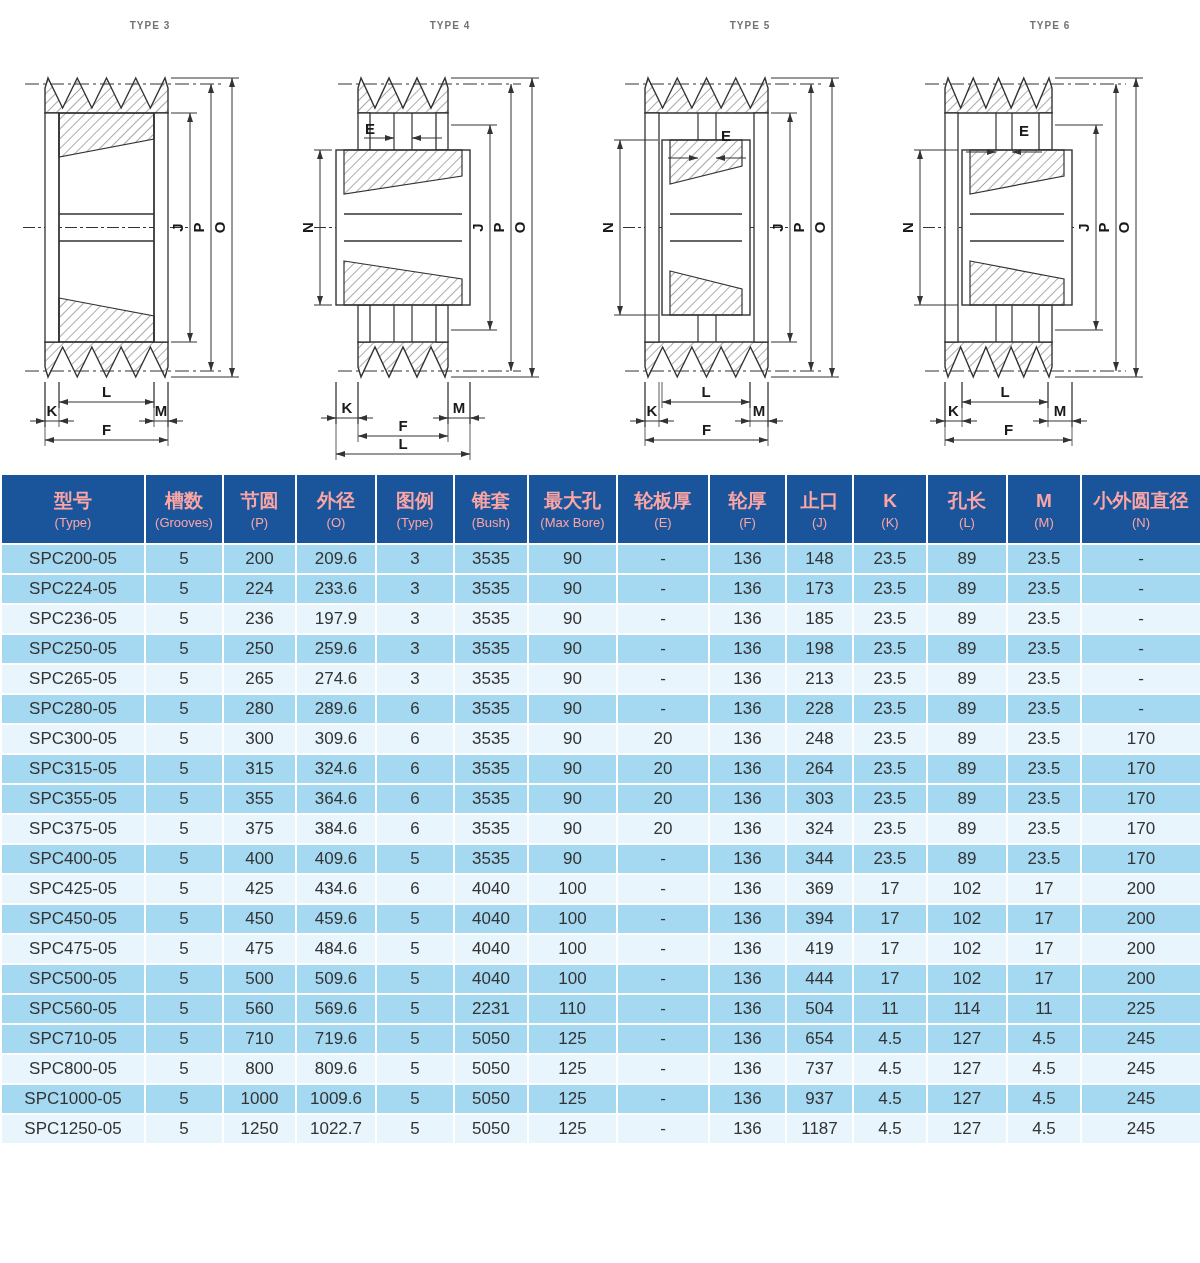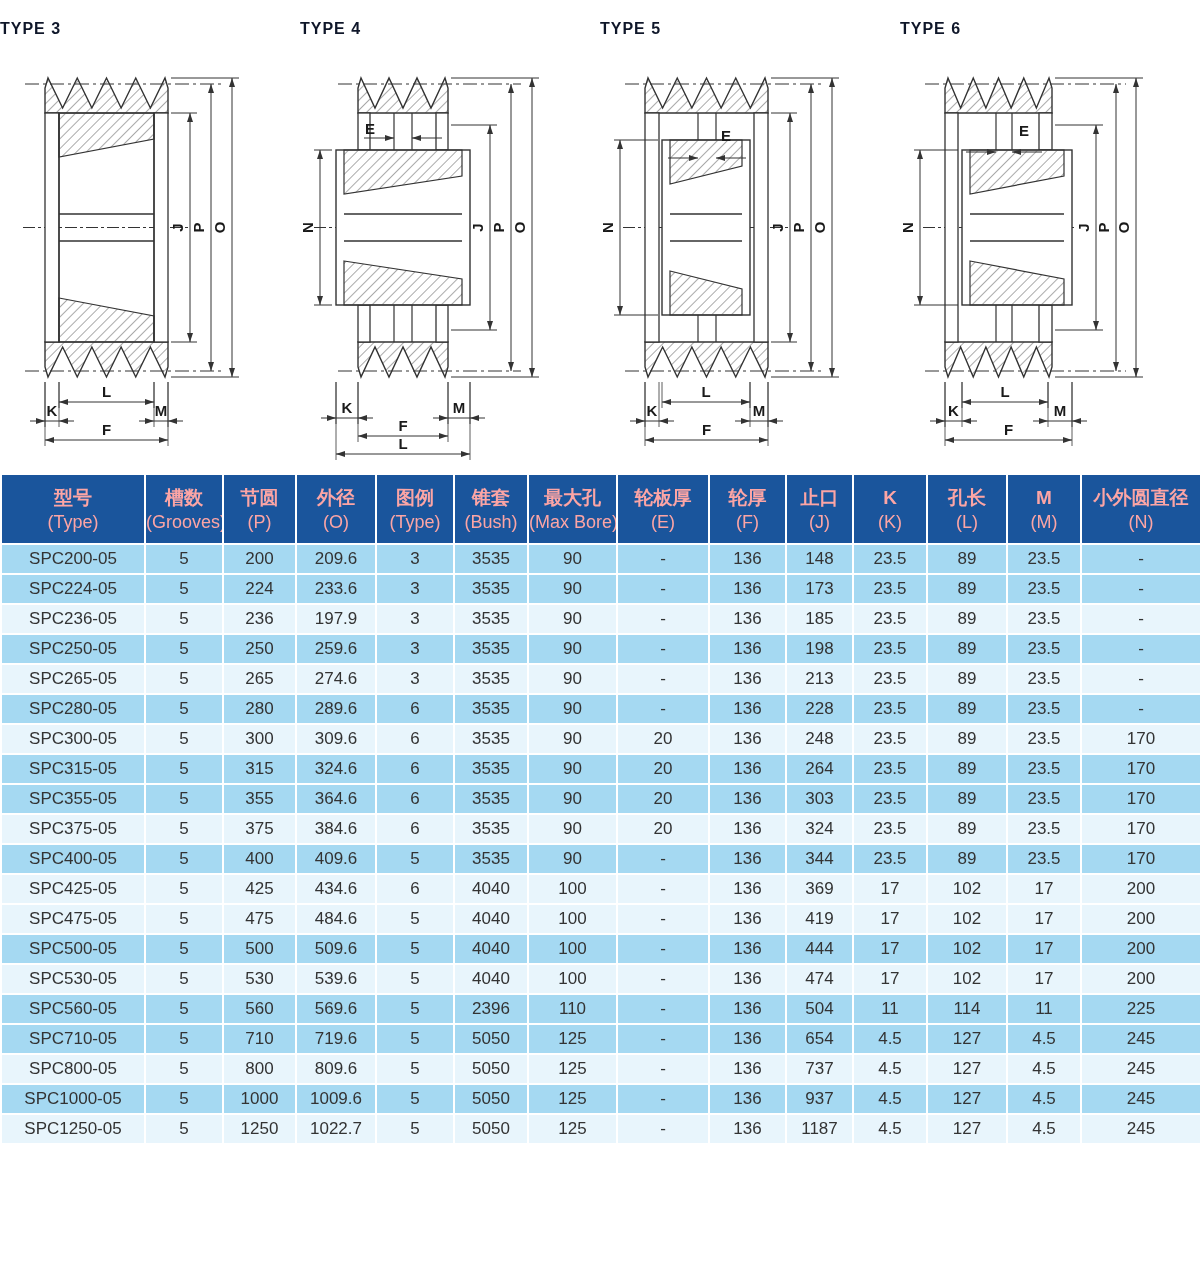--- a/index.html
+++ b/index.html
@@ -17,38 +17,38 @@
     position:relative;overflow:hidden;
   }
   .page{width:1200px;height:1263px;display:flex;flex-direction:column;}
   
   .diagrams{
     height:473px;display:grid;grid-template-columns:repeat(4,1fr);
   }
   .diagram-cell{position:relative;}
   .diagram-title{
     position:absolute;top:20px;left:0;width:100%;
-    text-align:left;font-weight:bold;font-size:16px;
-    letter-spacing:1px;color:#0f172a;
+    text-align:center;font-weight:bold;font-size:10px;
+    letter-spacing:1px;color:#737373;
   }
   .diagram-cell svg{position:absolute;top:0;left:0;}
   
   table{
     width:1200px;border-collapse:collapse;table-layout:fixed;
   }
   th,td{
     border:2px solid #fff;text-align:center;vertical-align:middle;
     overflow:hidden;white-space:nowrap;
   }
   thead th{
     background:var(--hdr-bg);color:#fca5a5;height:70px;padding:2px 0;
     font-weight:normal;
   }
   thead th .zh{font-size:19px;font-weight:bold;line-height:1.5;}
-  thead th .en{font-size:18px;line-height:1.2;}
+  thead th .en{font-size:13px;line-height:1.2;}
   tbody td{
     height:30px;font-size:17px;color:var(--txt);
   }
   tbody tr.odd td{background:var(--row-dark);}
   tbody tr.even td{background:var(--row-light);}
 </style>
 </head>
 <body>
 
 <div class="page">
@@ -616,20 +616,36 @@
           <td>4040</td>
           <td>100</td>
           <td>-</td>
           <td>136</td>
           <td>369</td>
           <td>17</td>
           <td>102</td>
           <td>17</td>
           <td>200</td>
         </tr>
+        <tr class="odd">
+          <td>SPC450-05</td>
+          <td>5</td>
+          <td>450</td>
+          <td>459.6</td>
+          <td>5</td>
+          <td>4040</td>
+          <td>100</td>
+          <td>-</td>
+          <td>136</td>
+          <td>394</td>
+          <td>17</td>
+          <td>102</td>
+          <td>17</td>
+          <td>200</td>
+        </tr>
         <tr class="even">
           <td>SPC475-05</td>
           <td>5</td>
           <td>475</td>
           <td>484.6</td>
           <td>5</td>
           <td>4040</td>
           <td>100</td>
           <td>-</td>
           <td>136</td>
@@ -648,43 +664,27 @@
           <td>4040</td>
           <td>100</td>
           <td>-</td>
           <td>136</td>
           <td>444</td>
           <td>17</td>
           <td>102</td>
           <td>17</td>
           <td>200</td>
         </tr>
-        <tr class="even">
-          <td>SPC530-05</td>
-          <td>5</td>
-          <td>530</td>
-          <td>539.6</td>
-          <td>5</td>
-          <td>4040</td>
-          <td>100</td>
-          <td>-</td>
-          <td>136</td>
-          <td>474</td>
-          <td>17</td>
-          <td>102</td>
-          <td>17</td>
-          <td>200</td>
-        </tr>
         <tr class="odd">
           <td>SPC560-05</td>
           <td>5</td>
           <td>560</td>
           <td>569.6</td>
           <td>5</td>
-          <td>2396</td>
+          <td>2231</td>
           <td>110</td>
           <td>-</td>
           <td>136</td>
           <td>504</td>
           <td>11</td>
           <td>114</td>
           <td>11</td>
           <td>225</td>
         </tr>
         <tr class="odd">

